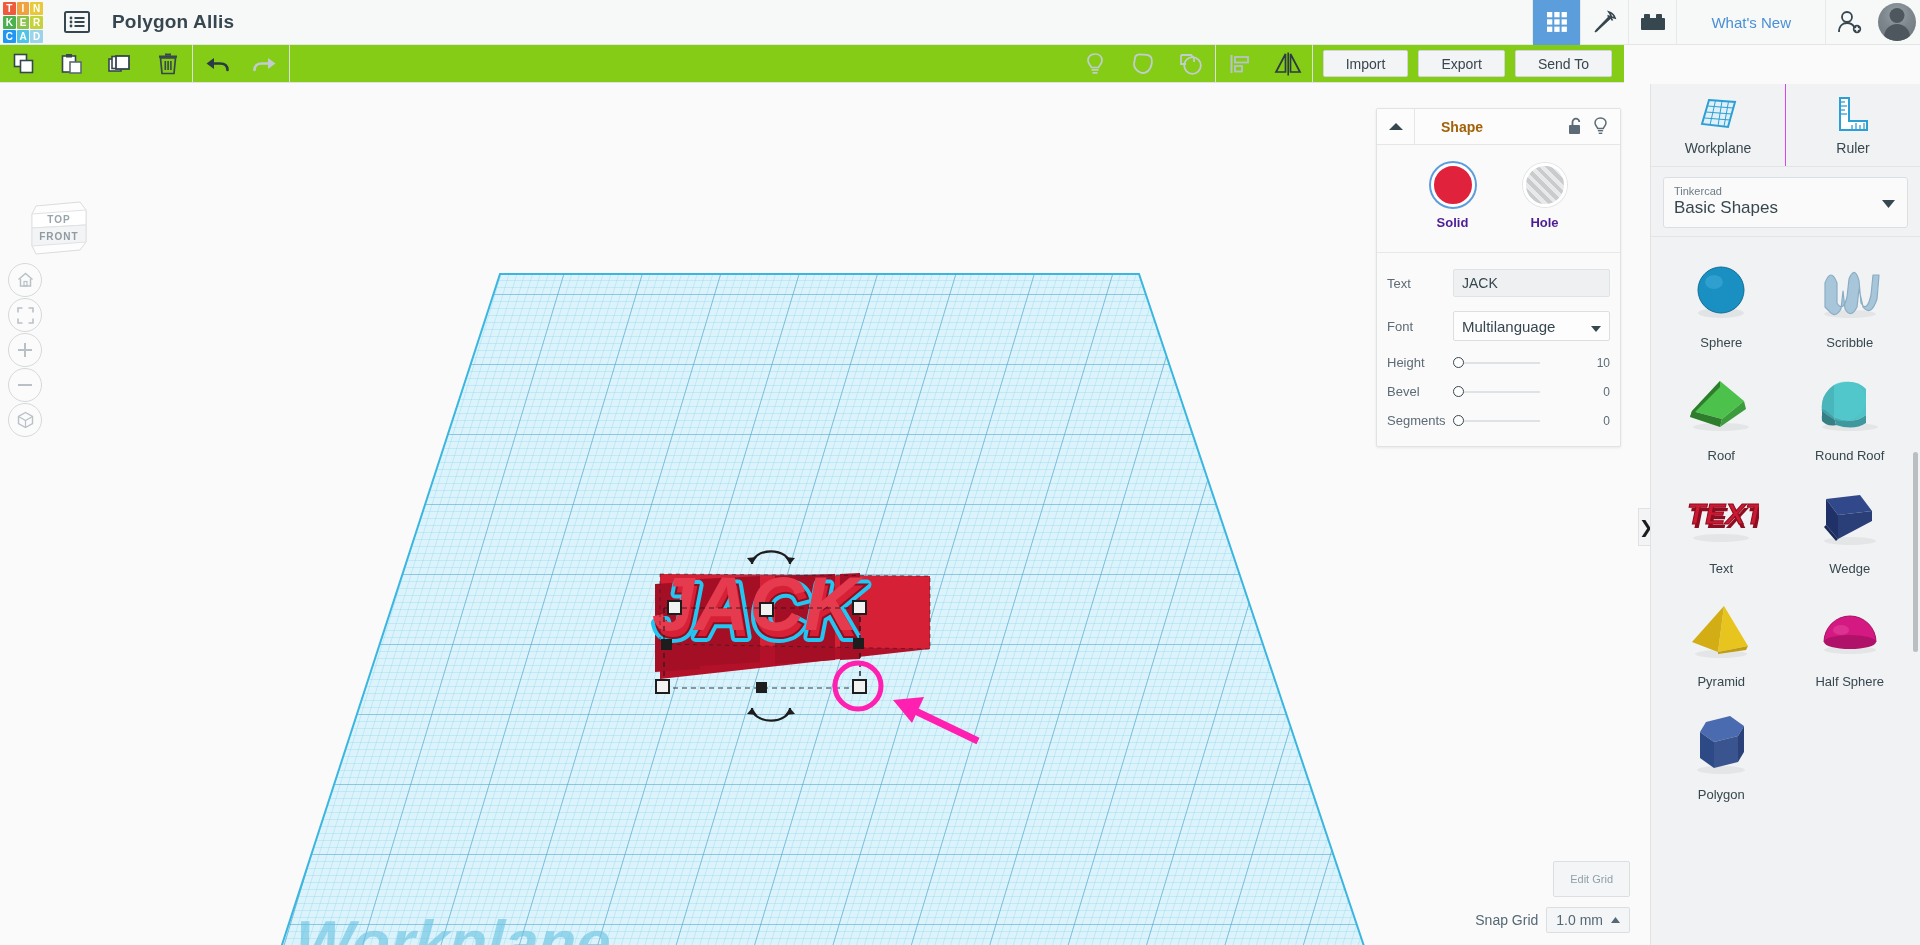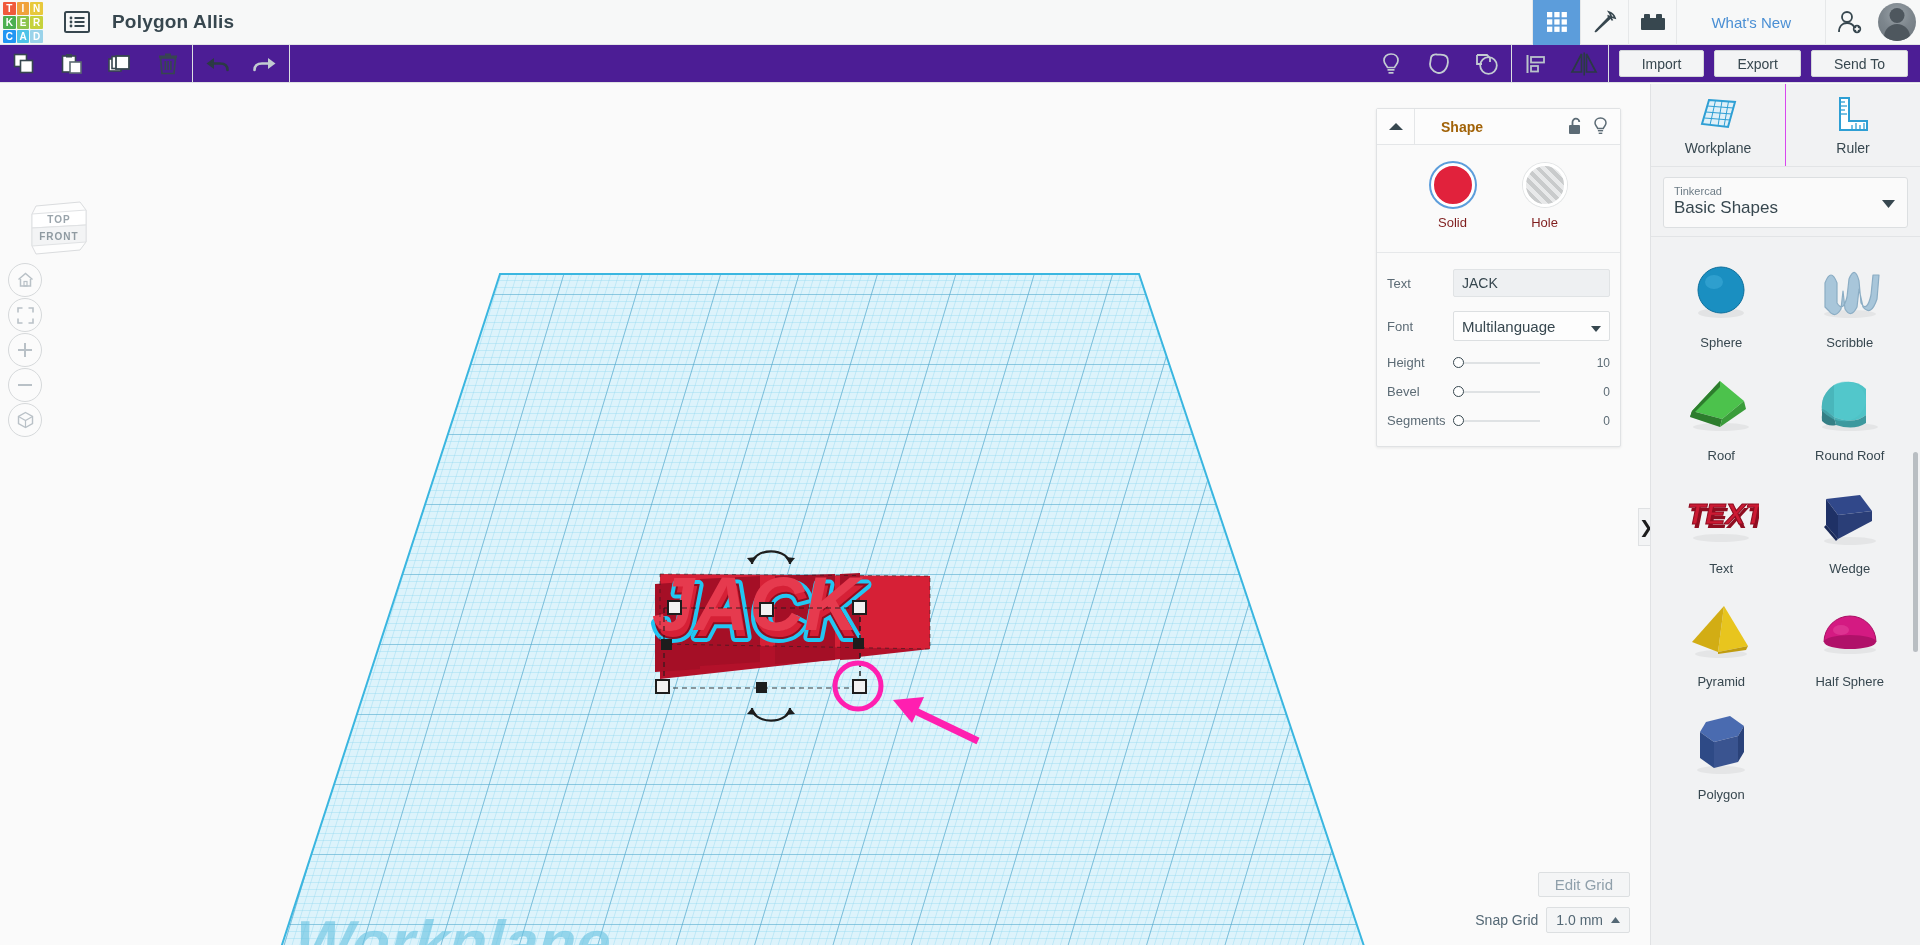--- a/index.html
+++ b/index.html
@@ -53,22 +53,22 @@
   }
   .avatar::before { content:""; position:absolute; left:50%; top:14%;
     transform: translateX(-50%); width: 15px; height: 15px; border-radius:50%;
     background:#4e575e; }
   .avatar::after { content:""; position:absolute; left:50%; top:55%;
     transform: translateX(-50%); width: 26px; height: 24px;
     border-radius: 13px 13px 0 0; background:#4e575e; }
 
   
   .toolbar {
-    position: absolute; top: 45px; left: 0; width: 1920px; height: 38px;
-    background: #4c1d95; border-bottom: 1px solid #dfe1e3;
+    position: absolute; top: 45px; left: 0; width: 1624px; height: 38px;
+    background: #84cc16; border-bottom: 1px solid #dfe1e3;
     display: flex; align-items: center;
   }
   .tb-icon { width: 48px; height: 38px; display:flex; align-items:center;
     justify-content:center; cursor:pointer; }
   .tb-sep { width: 1px; height: 38px; background: #dcdfe1; }
   .tb-right { margin-left: auto; display: flex; align-items: center; height: 38px; }
   .tb-btn {
     height: 27px; padding: 0 22px; margin-left: 10px;
     background: #f3f4f5; border: 1px solid #d3d6d9; border-radius: 2px;
     color: #37474f; font-size: 14px; cursor: pointer;
@@ -87,21 +87,21 @@
   .viewcube { position: absolute; left: 28px; top: 112px; width: 62px; height: 76px; }
   .nav-btn {
     position: absolute; left: 8px; width: 34px; height: 34px; border-radius: 50%;
     border: 1px solid #d6d9db; background: #fbfbfb;
     display: flex; align-items: center; justify-content: center; cursor: pointer;
   }
 
   
   .gridctl { position: absolute; right: 20px; bottom: 12px; text-align: right; }
   .edit-grid {
-    display: inline-block; padding: 3px 16px; font-size: 15px; color: #90a0ab;
+    display: inline-block; padding: 11px 16px; font-size: 11px; color: #90a0ab;
     background: #f4f5f6; border: 1px solid #dcdfe1; border-radius: 2px;
     cursor: pointer; margin-bottom: 10px;
   }
   .snaprow { display: flex; align-items: center; justify-content: flex-end; gap: 8px; }
   .snaplabel { font-size: 14px; color: #546875; }
   .snapsel {
     display: flex; align-items: center; gap: 8px;
     padding: 4px 9px; font-size: 14px; color: #546875;
     background: #f4f5f6; border: 1px solid #dcdfe1; border-radius: 2px; cursor: pointer;
   }
@@ -123,21 +123,21 @@
   .insp-body { padding: 18px 0 14px; }
   .mode-row { display: flex; justify-content: center; gap: 48px; margin-bottom: 22px; }
   .mode { text-align: center; cursor: pointer; }
   .swatch { width: 44px; height: 44px; border-radius: 50%; margin: 0 auto 8px; }
   .swatch.solid { background: #e1223c; border: 3px solid #fff;
     box-shadow: 0 0 0 2px #5c9ddb; }
   .swatch.hole {
     background: repeating-linear-gradient(45deg,#c9cbcc 0 4px,#e8e9ea 4px 8px);
     border: 3px solid #fff; box-shadow: 0 0 0 1px #e2e4e5;
   }
-  .mode-label { font-size: 13px; color: #7f1d1d; }
+  .mode-label { font-size: 13px; color: #4c1d95; font-weight: bold; }
   .prop-sep { height: 1px; background: #e6e8ea; margin: 4px 0 16px; }
   .prop { display: flex; align-items: center; padding: 0 10px; margin-bottom: 14px; }
   .prop-label { width: 66px; font-size: 13px; color: #5c6b75; }
   .txtbox {
     flex: 1; height: 28px; background: #eef0f2; border: 1px solid #e0e3e5;
     border-radius: 2px; display: flex; align-items: center; padding: 0 8px;
     font-size: 14px; color: #37474f; cursor: text;
   }
   .selbox {
     flex: 1; height: 30px; background: #fdfdfd; border: 1px solid #dcdfe1;

